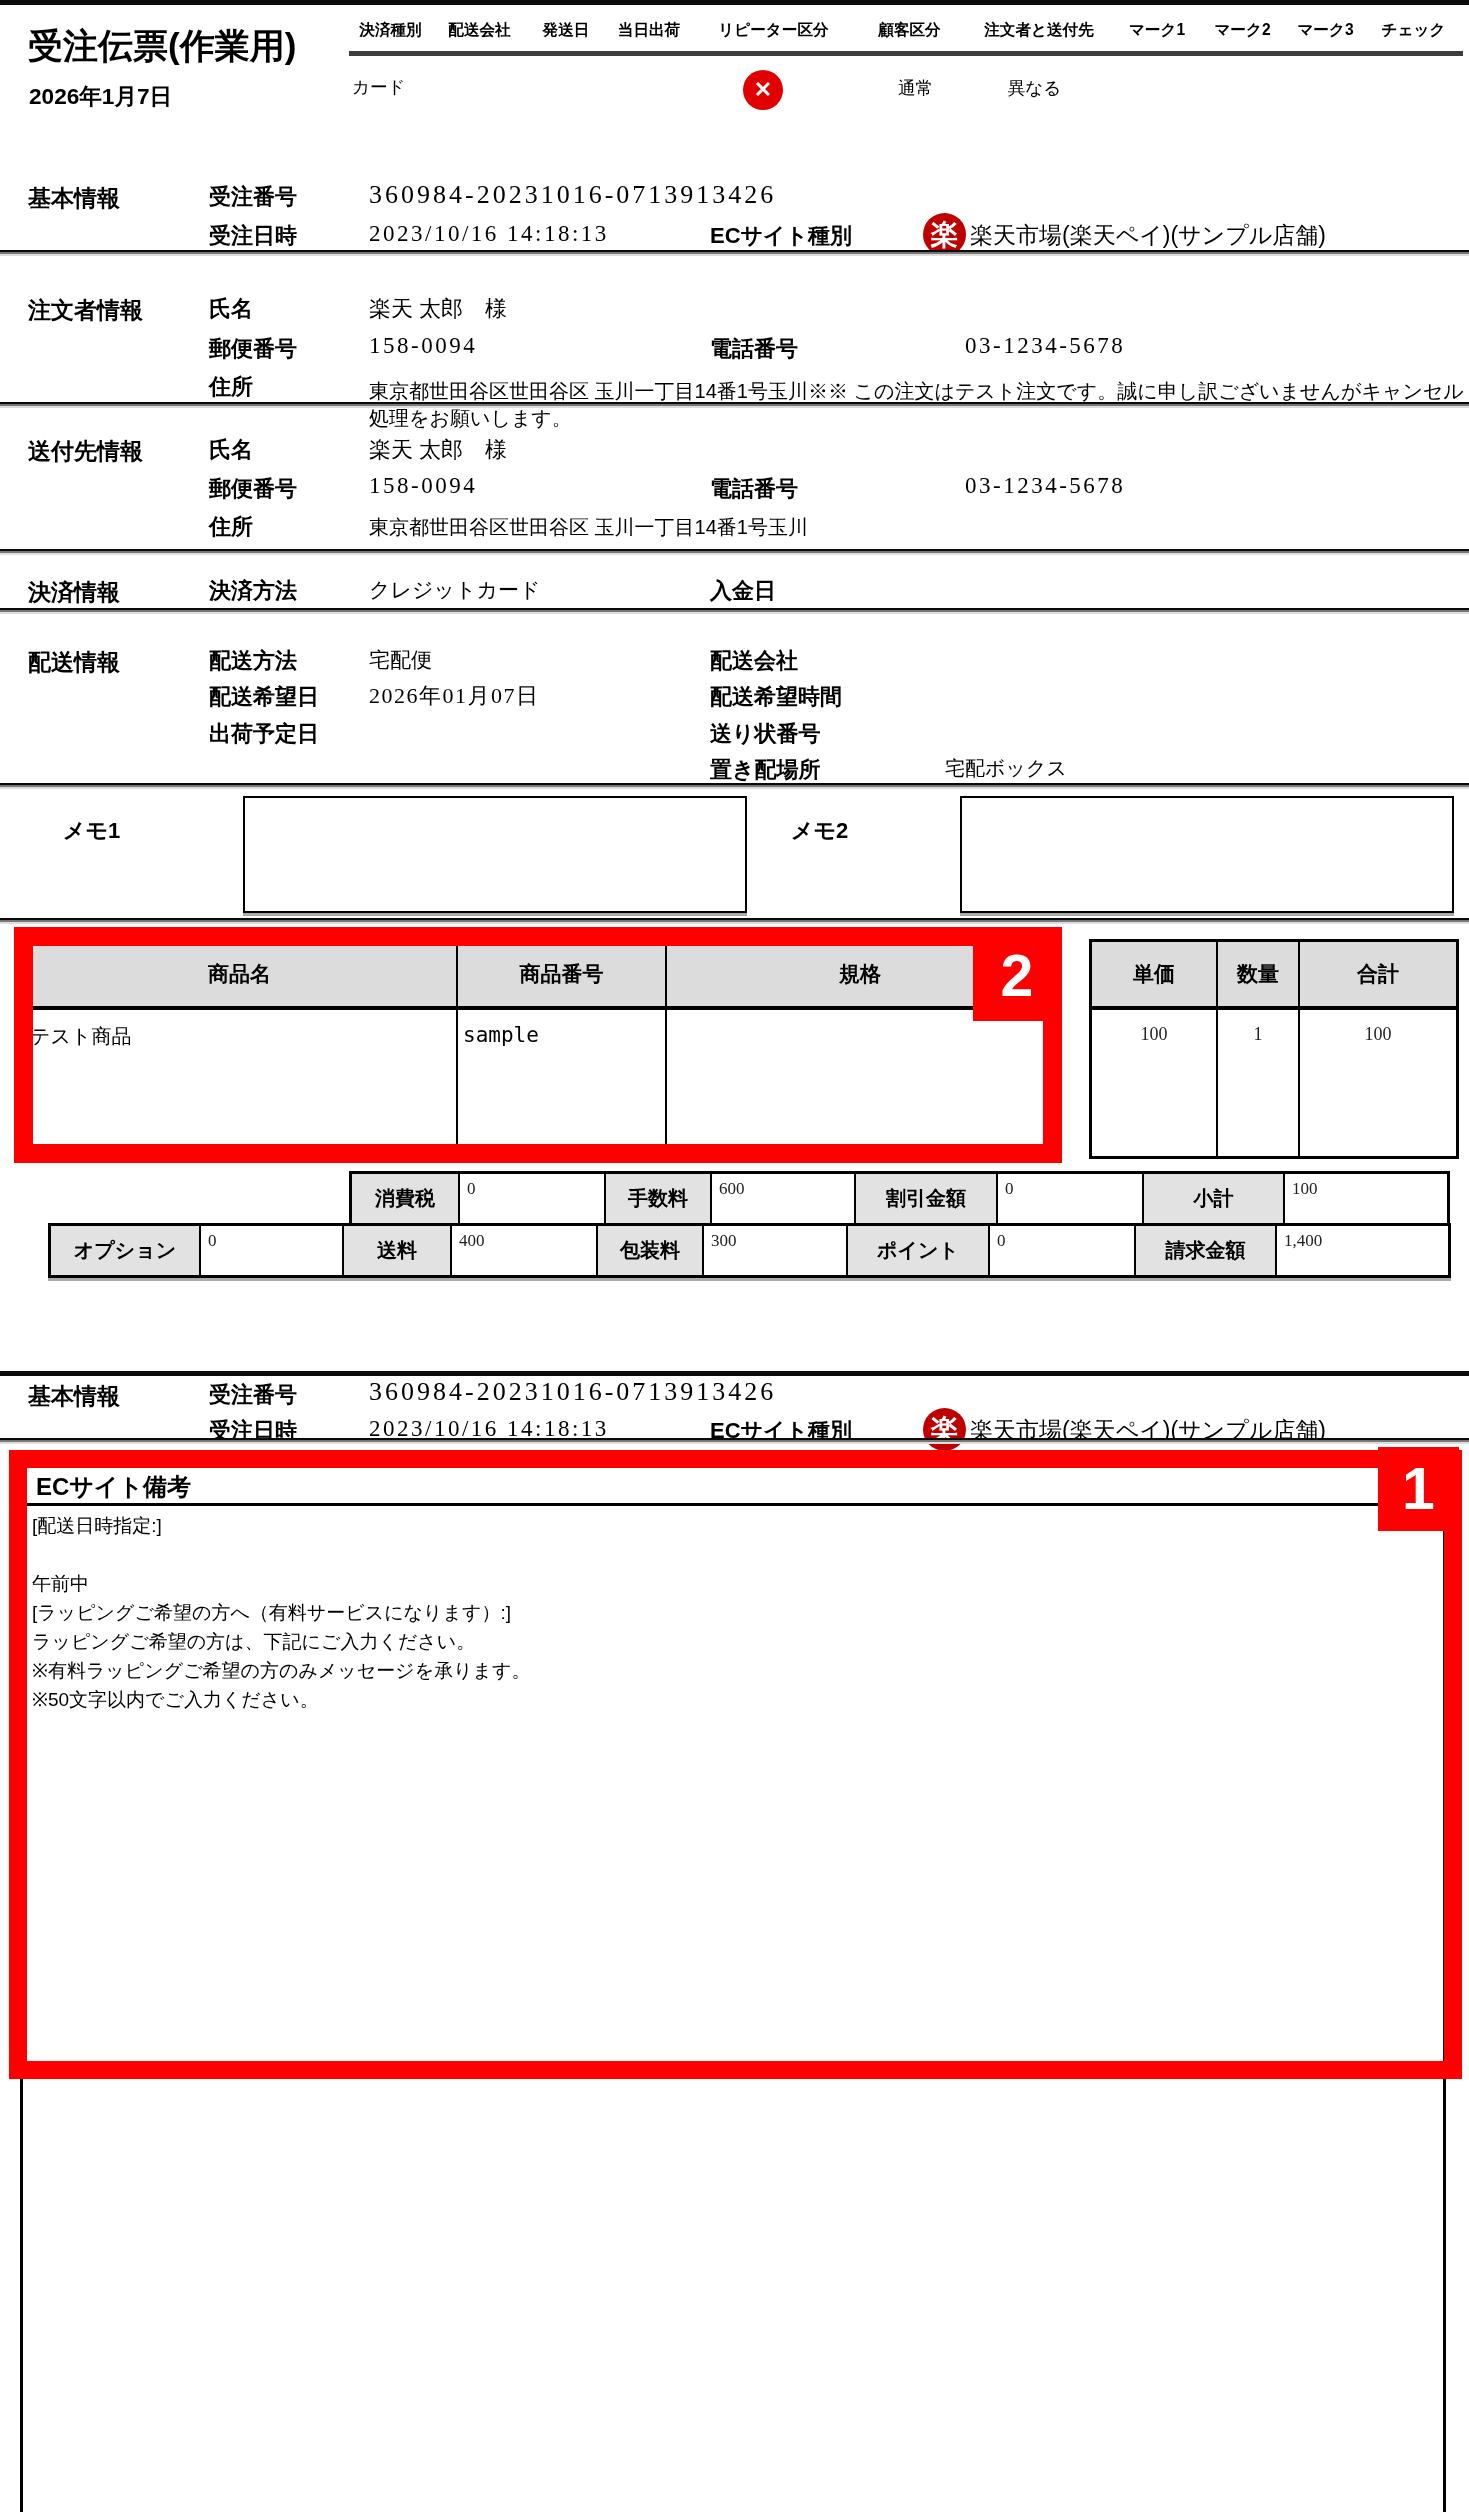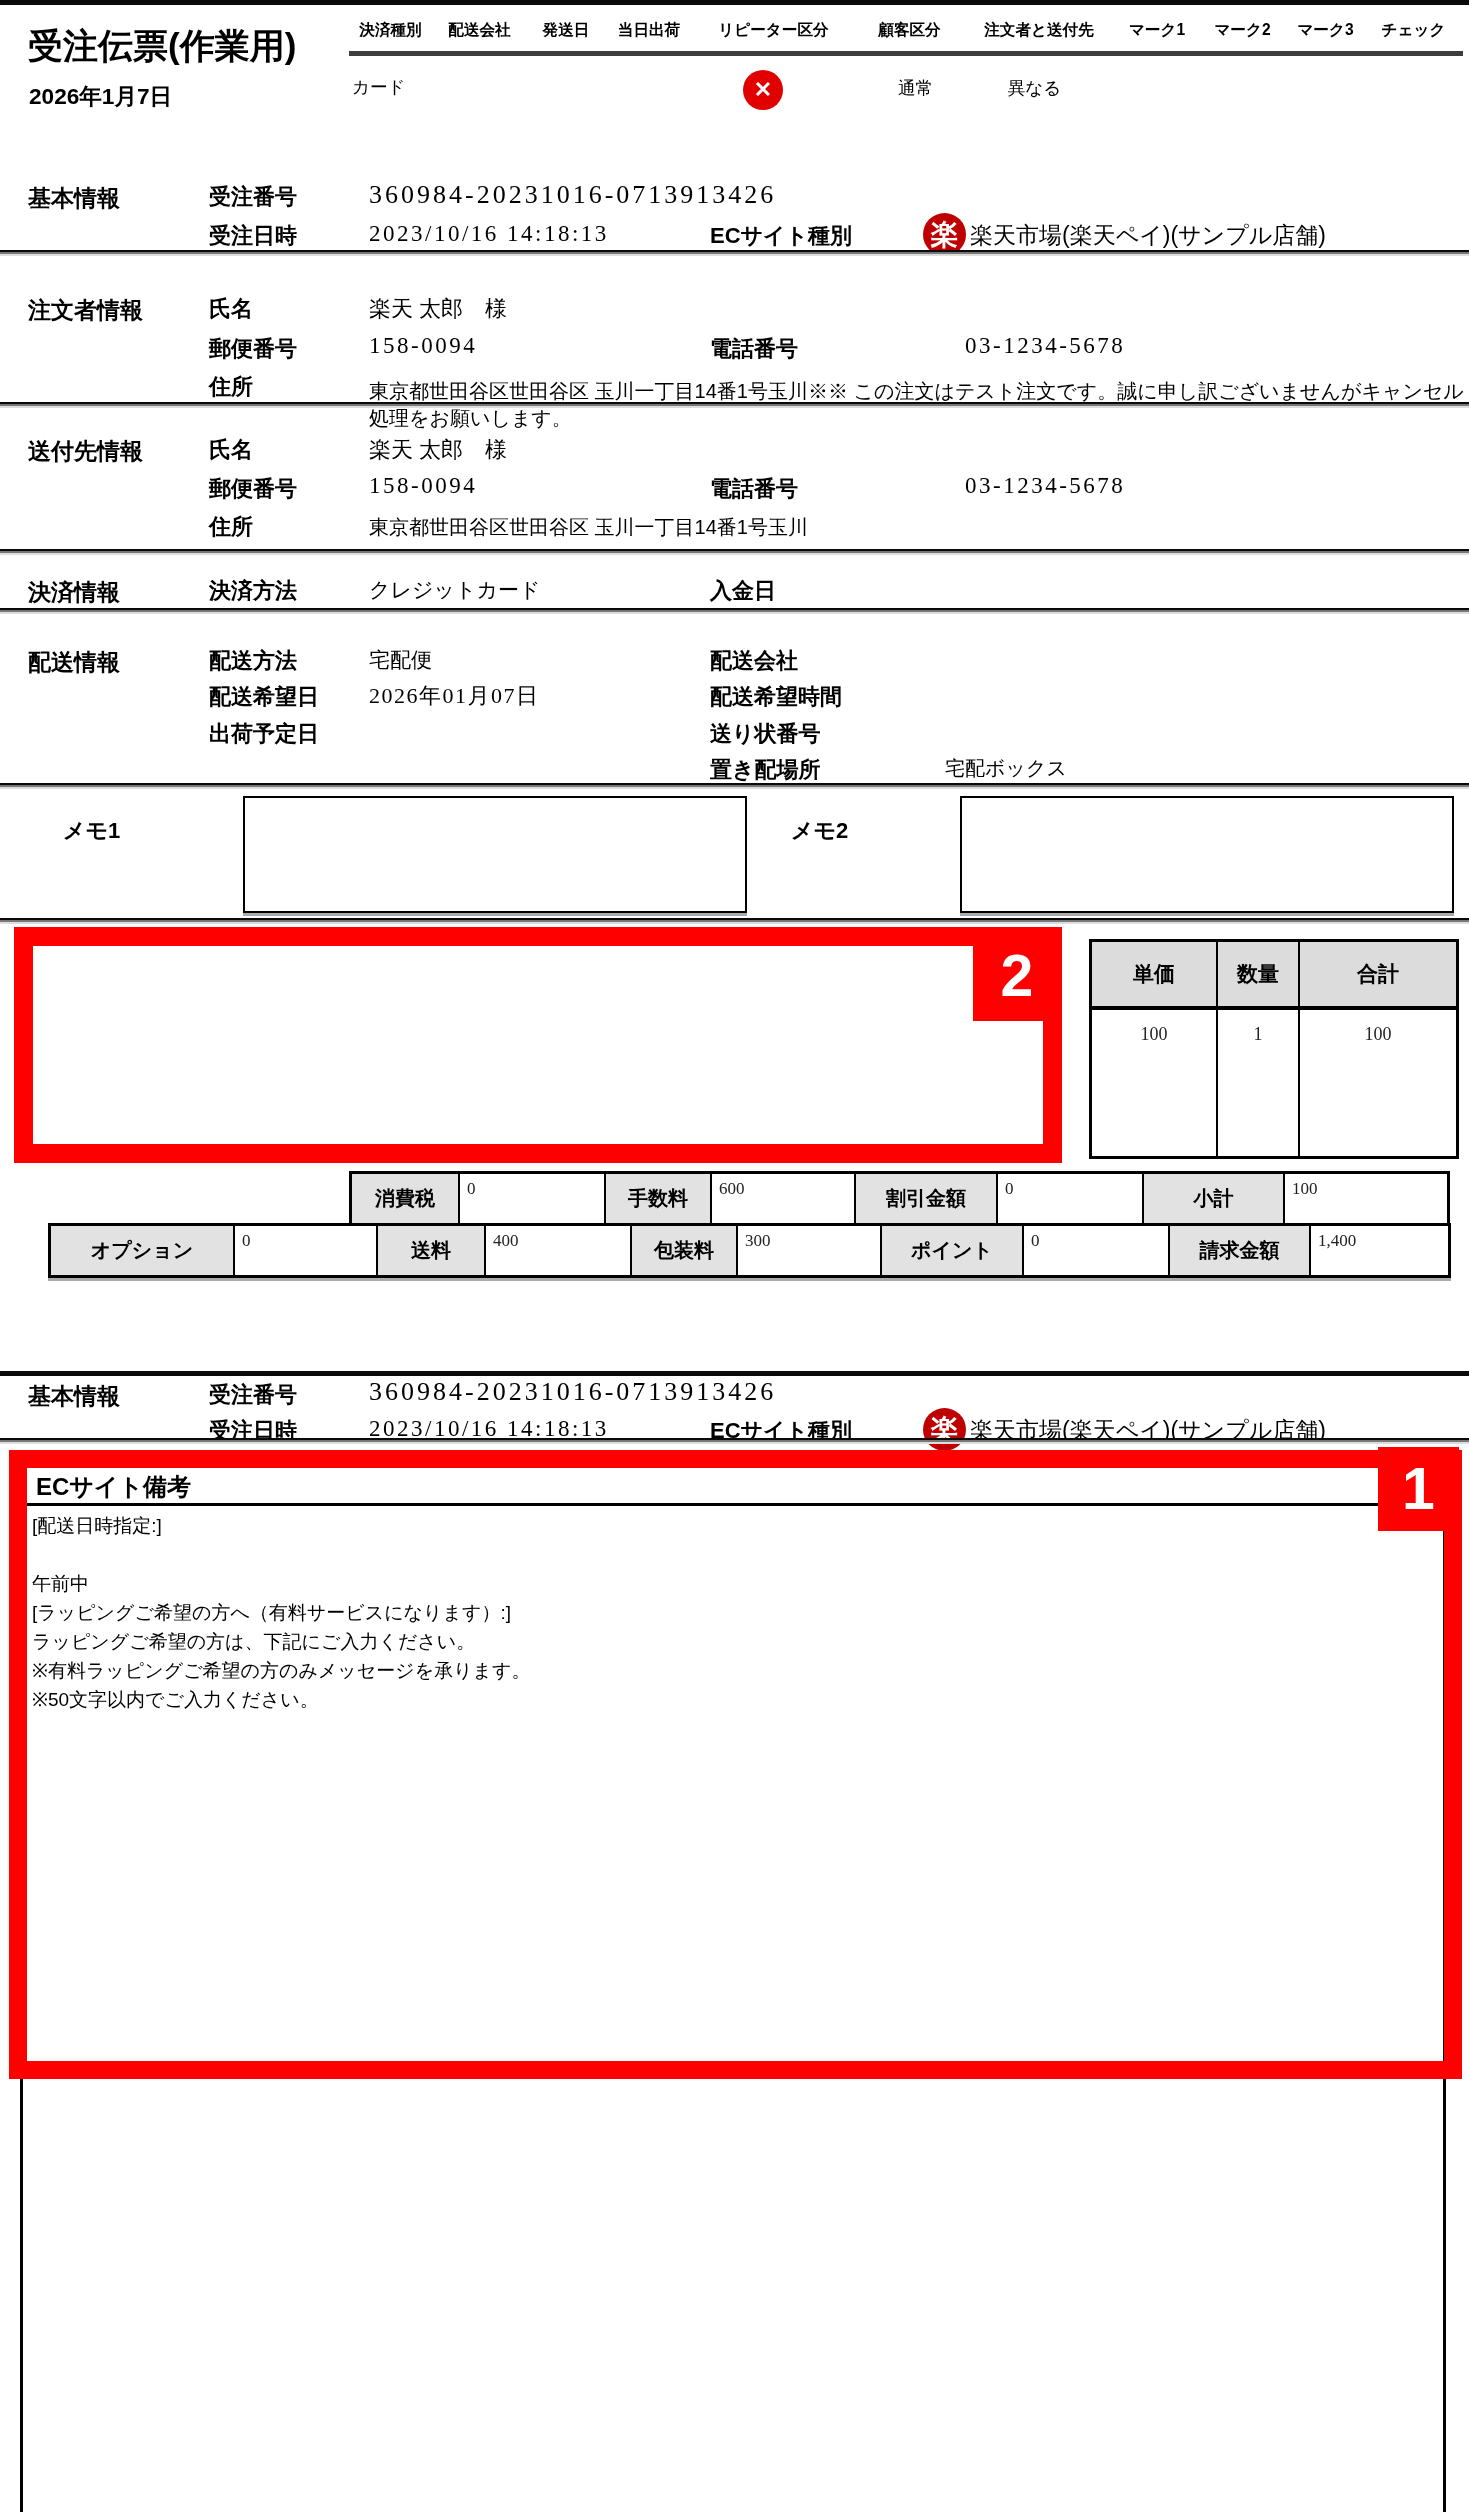--- a/index.html
+++ b/index.html
@@ -121,20 +121,32 @@
   <div class="abs lbl" style="left:702px;top:755px;font-size:22px;">置き配場所</div>
   <div class="abs val-sans" style="left:945px;top:755px;font-size:20px;">宅配ボックス</div>
   <div class="hr3d" style="top:783px;"></div>
 
   <div class="abs lbl" style="left:55px;top:816px;font-size:22px;">メモ1</div>
   <div class="abs memo-box" style="left:243px;top:796px;width:500px;height:113px;"></div>
   <div class="abs lbl" style="left:783px;top:816px;font-size:22px;">メモ2</div>
   <div class="abs memo-box" style="left:960px;top:796px;width:490px;height:113px;"></div>
   <div class="hr3d" style="top:918px;"></div>
 
+  <div class="abs itable" style="left:20px;top:939px;width:1036px;">
+    <div class="hrow" style="height:64px;">
+      <div class="hcell" style="width:435px;">商品名</div>
+      <div class="hcell" style="width:209px;">商品番号</div>
+      <div class="hcell" style="flex:1;">規格</div>
+    </div>
+    <div class="brow" style="height:146px;">
+      <div class="bcell" style="width:435px;padding:13px 7px 0 7px;font-size:20px;">テスト商品</div>
+      <div class="bcell" style="width:209px;padding:13px 5px 0 5px;font-family:'DejaVu Sans Mono',monospace;font-size:21px;">sample</div>
+      <div class="bcell" style="flex:1;"></div>
+    </div>
+  </div>
 
   <div class="abs itable" style="left:1089px;top:939px;width:370px;">
     <div class="hrow" style="height:64px;">
       <div class="hcell" style="width:126px;">単価</div>
       <div class="hcell" style="width:82px;">数量</div>
       <div class="hcell" style="flex:1;">合計</div>
     </div>
     <div class="brow" style="height:146px;">
       <div class="bcell val-serif" style="width:126px;padding-top:14px;text-align:center;font-size:18px;color:#222;">100</div>
       <div class="bcell val-serif" style="width:82px;padding-top:14px;text-align:center;font-size:18px;color:#222;">1</div>
@@ -150,21 +162,21 @@
     <div class="tc tval" style="width:146px;">0</div>
     <div class="tc tlab" style="width:106px;">手数料</div>
     <div class="tc tval" style="width:144px;">600</div>
     <div class="tc tlab" style="width:142px;">割引金額</div>
     <div class="tc tval" style="width:146px;">0</div>
     <div class="tc tlab" style="width:141px;">小計</div>
     <div class="tc tval" style="flex:1;">100</div>
   </div>
 
   <div class="abs trow" style="left:48px;top:1223px;width:1397px;height:49px;">
-    <div class="tc tlab" style="width:184px;">オプション</div>
+    <div class="tc tlab" style="width:150px;">オプション</div>
     <div class="tc tval" style="width:143px;">0</div>
     <div class="tc tlab" style="width:108px;">送料</div>
     <div class="tc tval" style="width:146px;">400</div>
     <div class="tc tlab" style="width:106px;">包装料</div>
     <div class="tc tval" style="width:144px;">300</div>
     <div class="tc tlab" style="width:142px;">ポイント</div>
     <div class="tc tval" style="width:146px;">0</div>
     <div class="tc tlab" style="width:141px;">請求金額</div>
     <div class="tc tval" style="flex:1;">1,400</div>
   </div>

